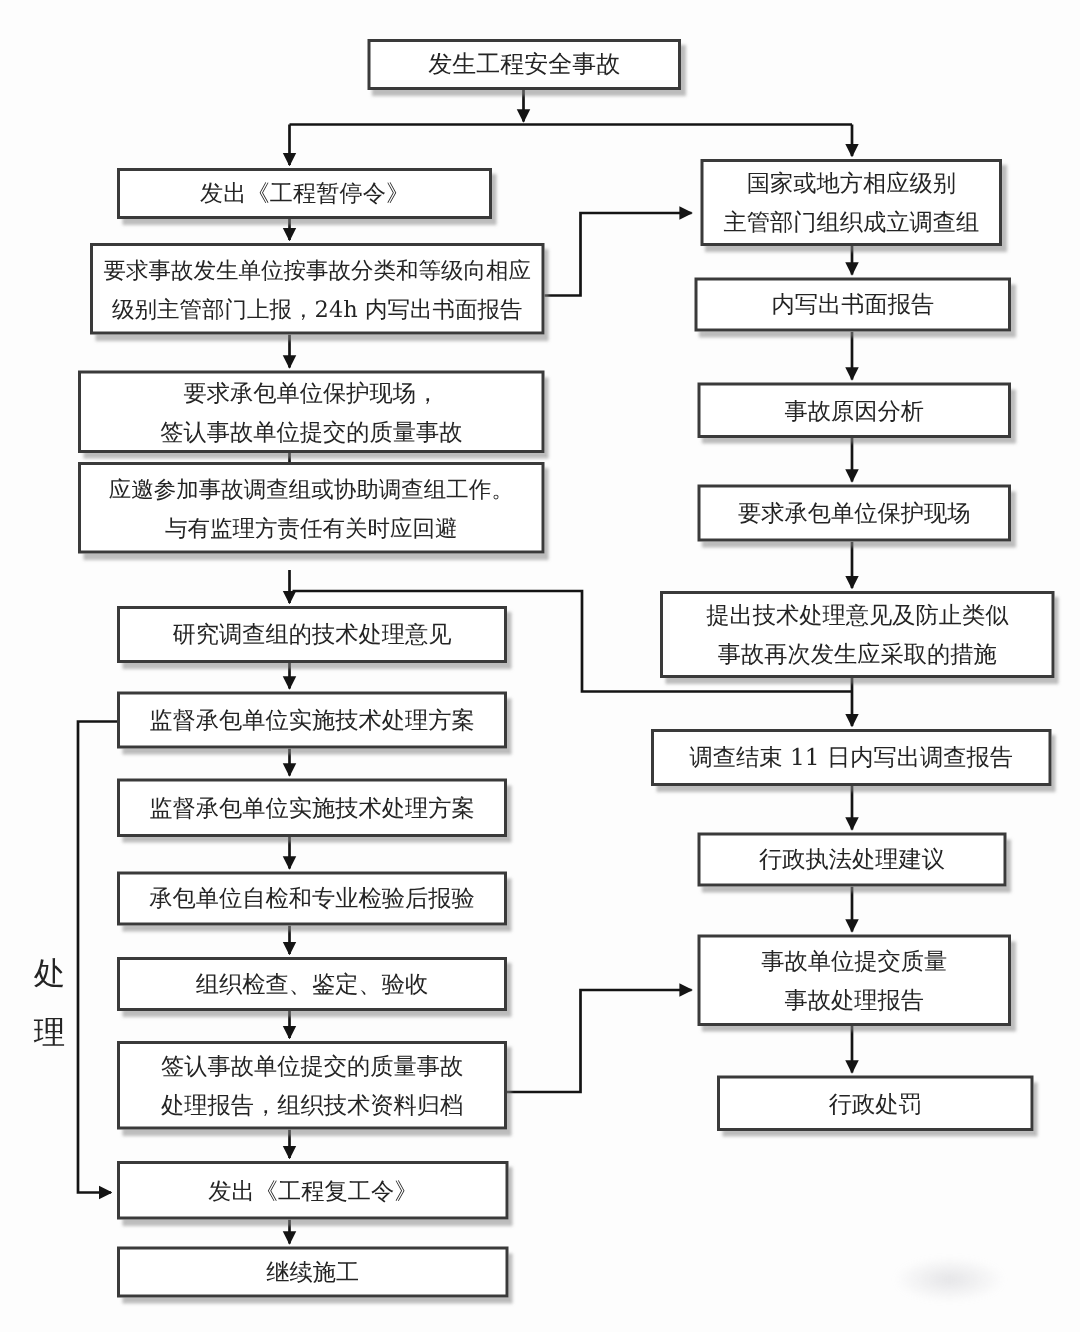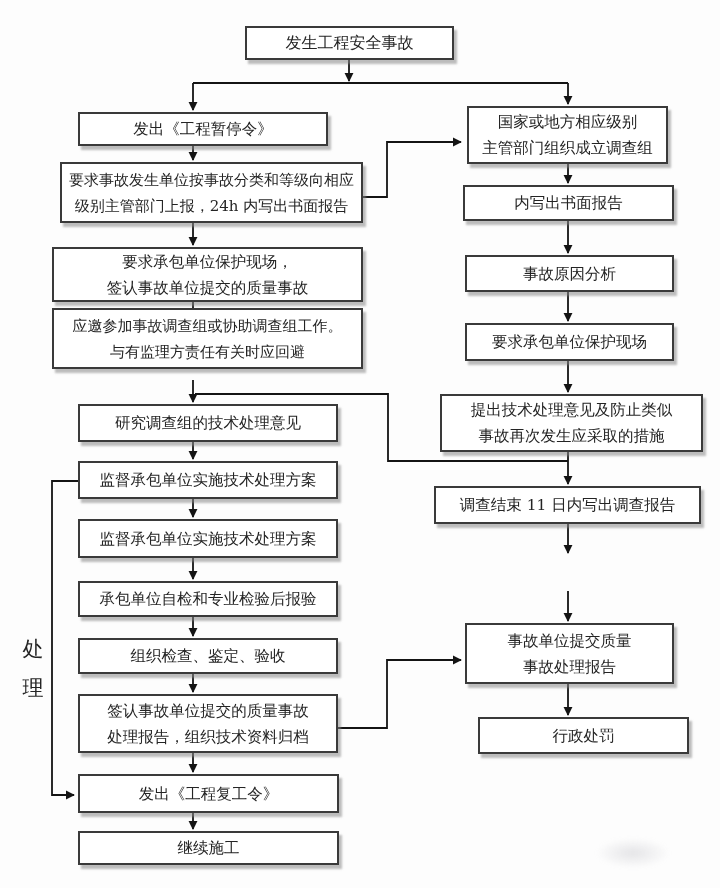--- a/index.html
+++ b/index.html
@@ -138,20 +138,21 @@
   <div class="node" style="left:78px;top:831px;width:261px;height:26px">继续施工</div>
 
   <div class="node" style="left:467px;top:106px;width:201px;height:58px">国家或地方相应级别
 主管部门组织成立调查组</div>
   <div class="node" style="left:463px;top:185px;width:211px;height:36px">内写出书面报告</div>
   <div class="node" style="left:465px;top:255px;width:209px;height:37px">事故原因分析</div>
   <div class="node" style="left:465px;top:323px;width:209px;height:38px">要求承包单位保护现场</div>
   <div class="node" style="left:440px;top:394px;width:263px;height:58px">提出技术处理意见及防止类似
 事故再次发生应采取的措施</div>
   <div class="node" style="left:434px;top:486px;width:267px;height:38px">调查结束 11 日内写出调查报告</div>
+  <div class="node" style="left:465px;top:555px;width:206px;height:36px">行政执法处理建议</div>
   <div class="node" style="left:465px;top:623px;width:209px;height:61px">事故单位提交质量
 事故处理报告</div>
   <div class="node" style="left:478px;top:717px;width:211px;height:37px">行政处罚</div>
 
   <div class="side-label">处
 理</div>
 
   <div class="watermark"></div>
 </div>
 

